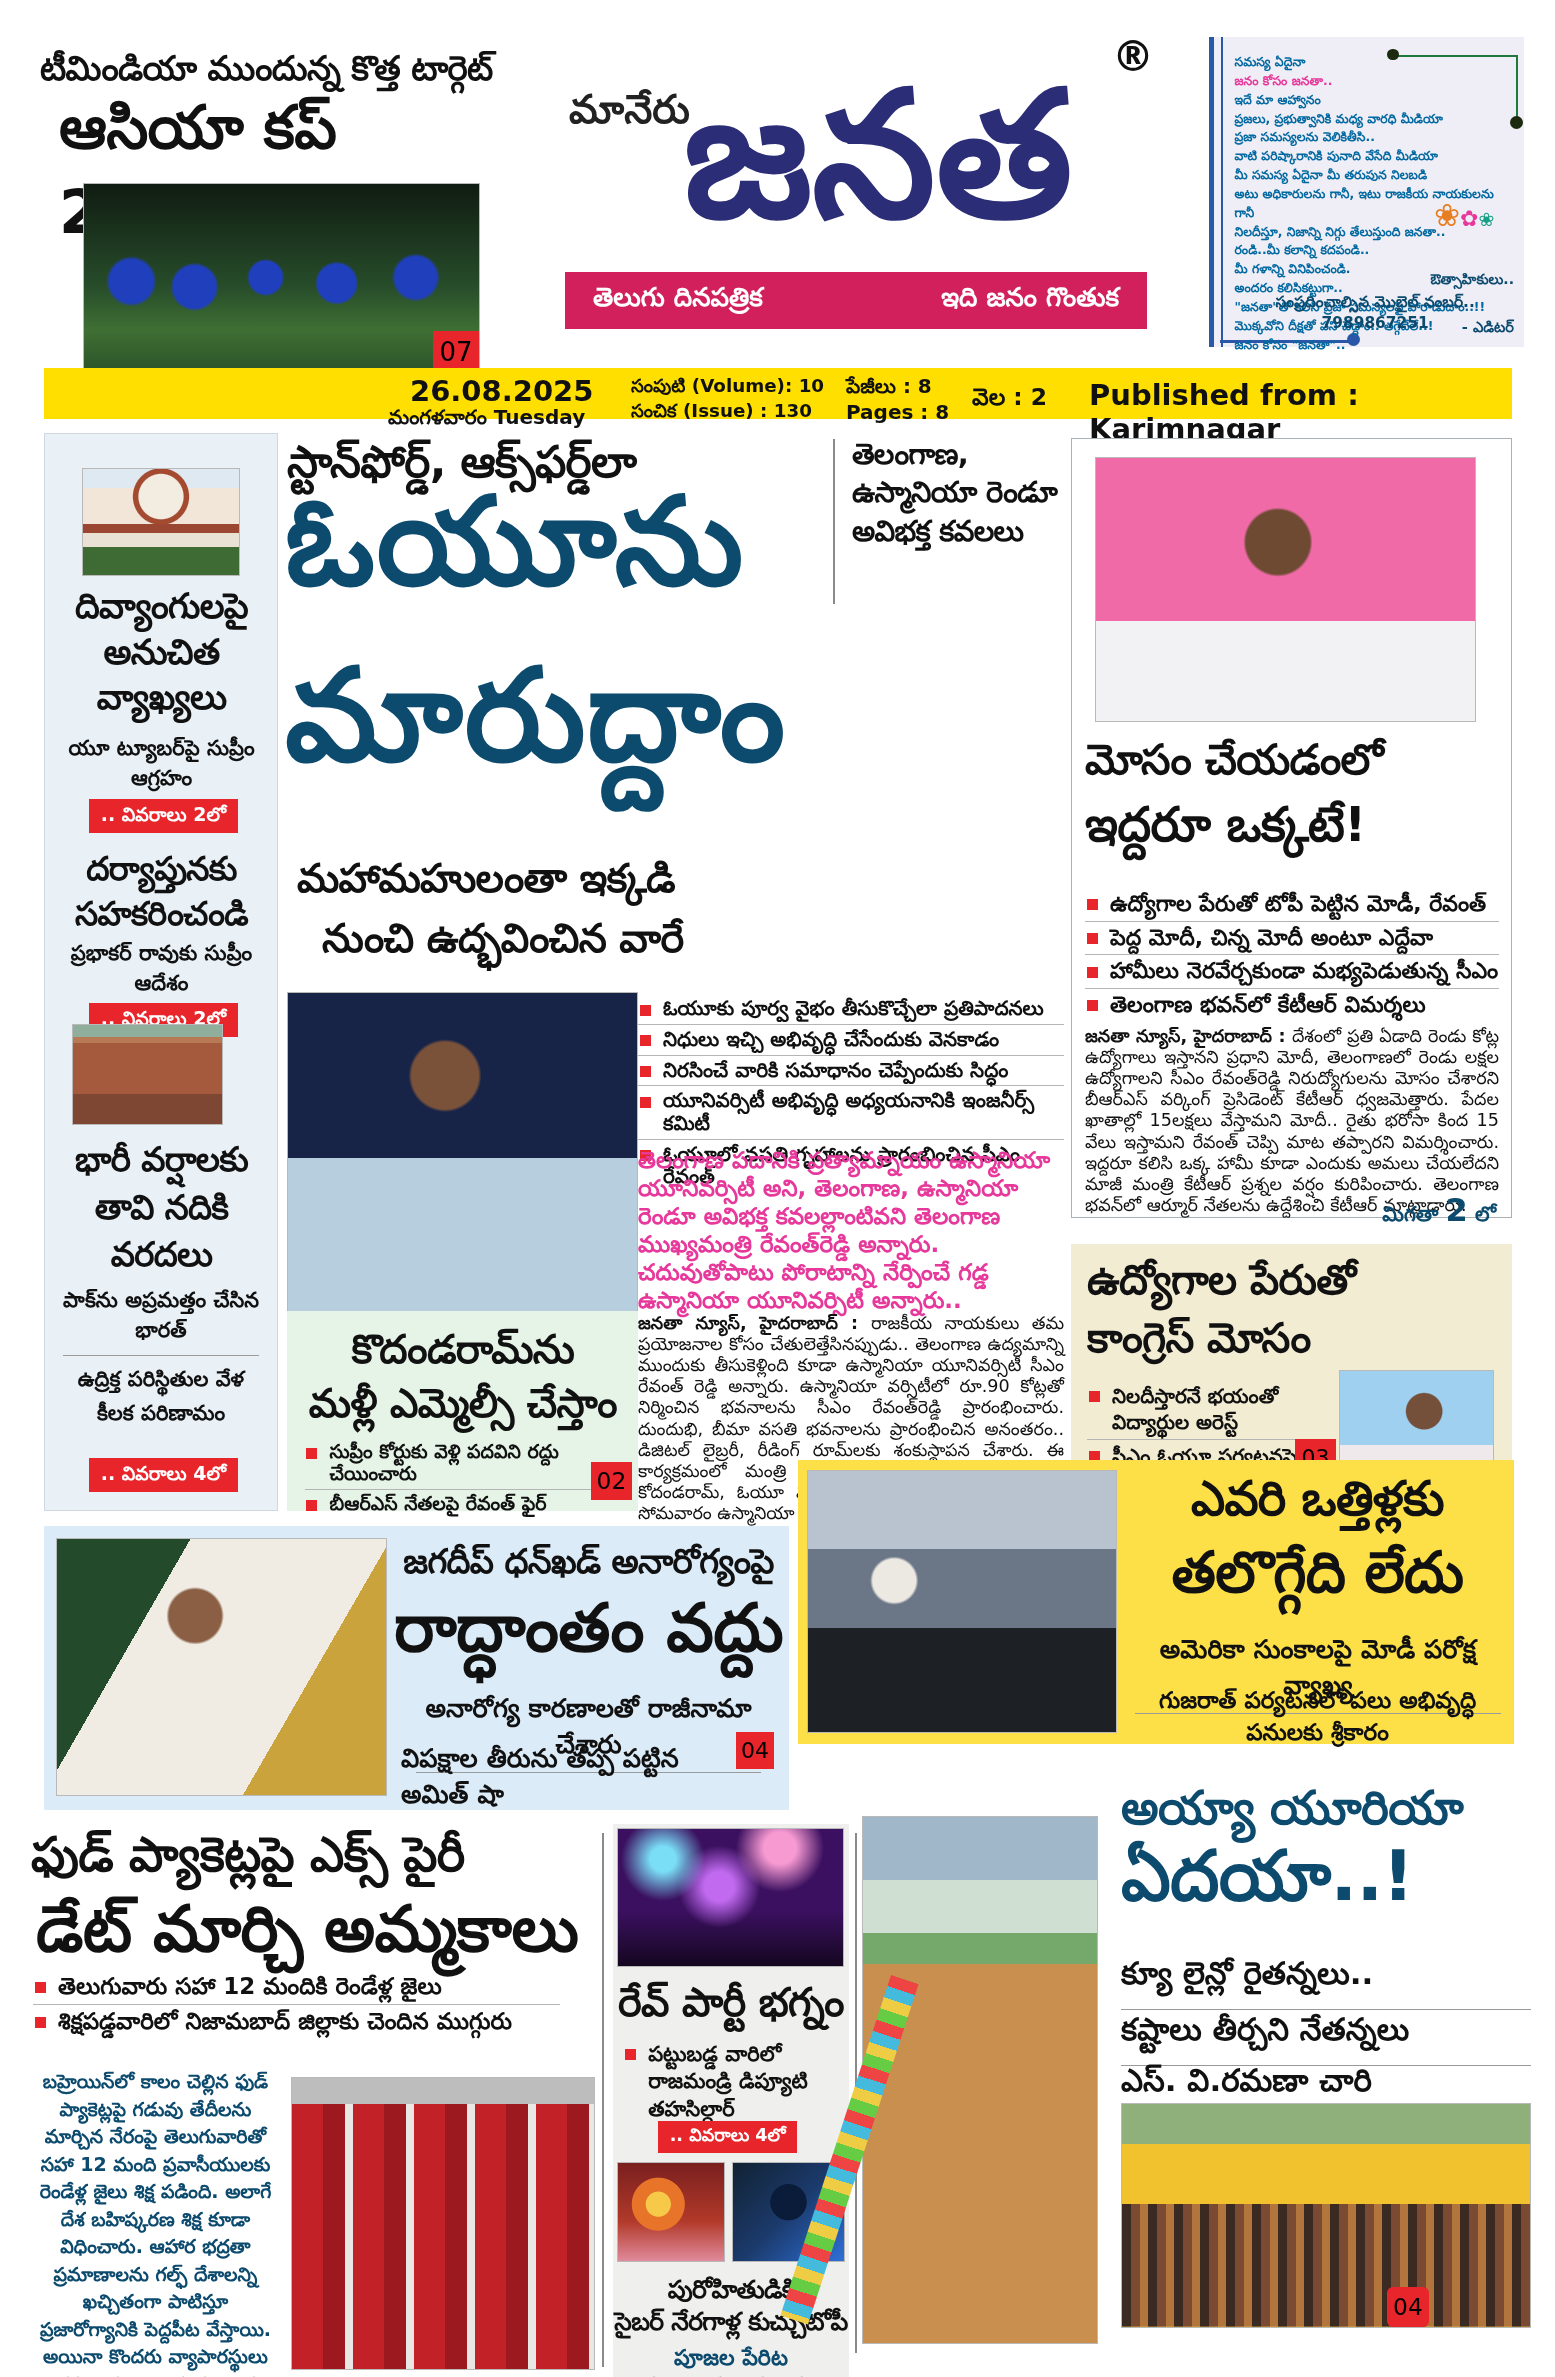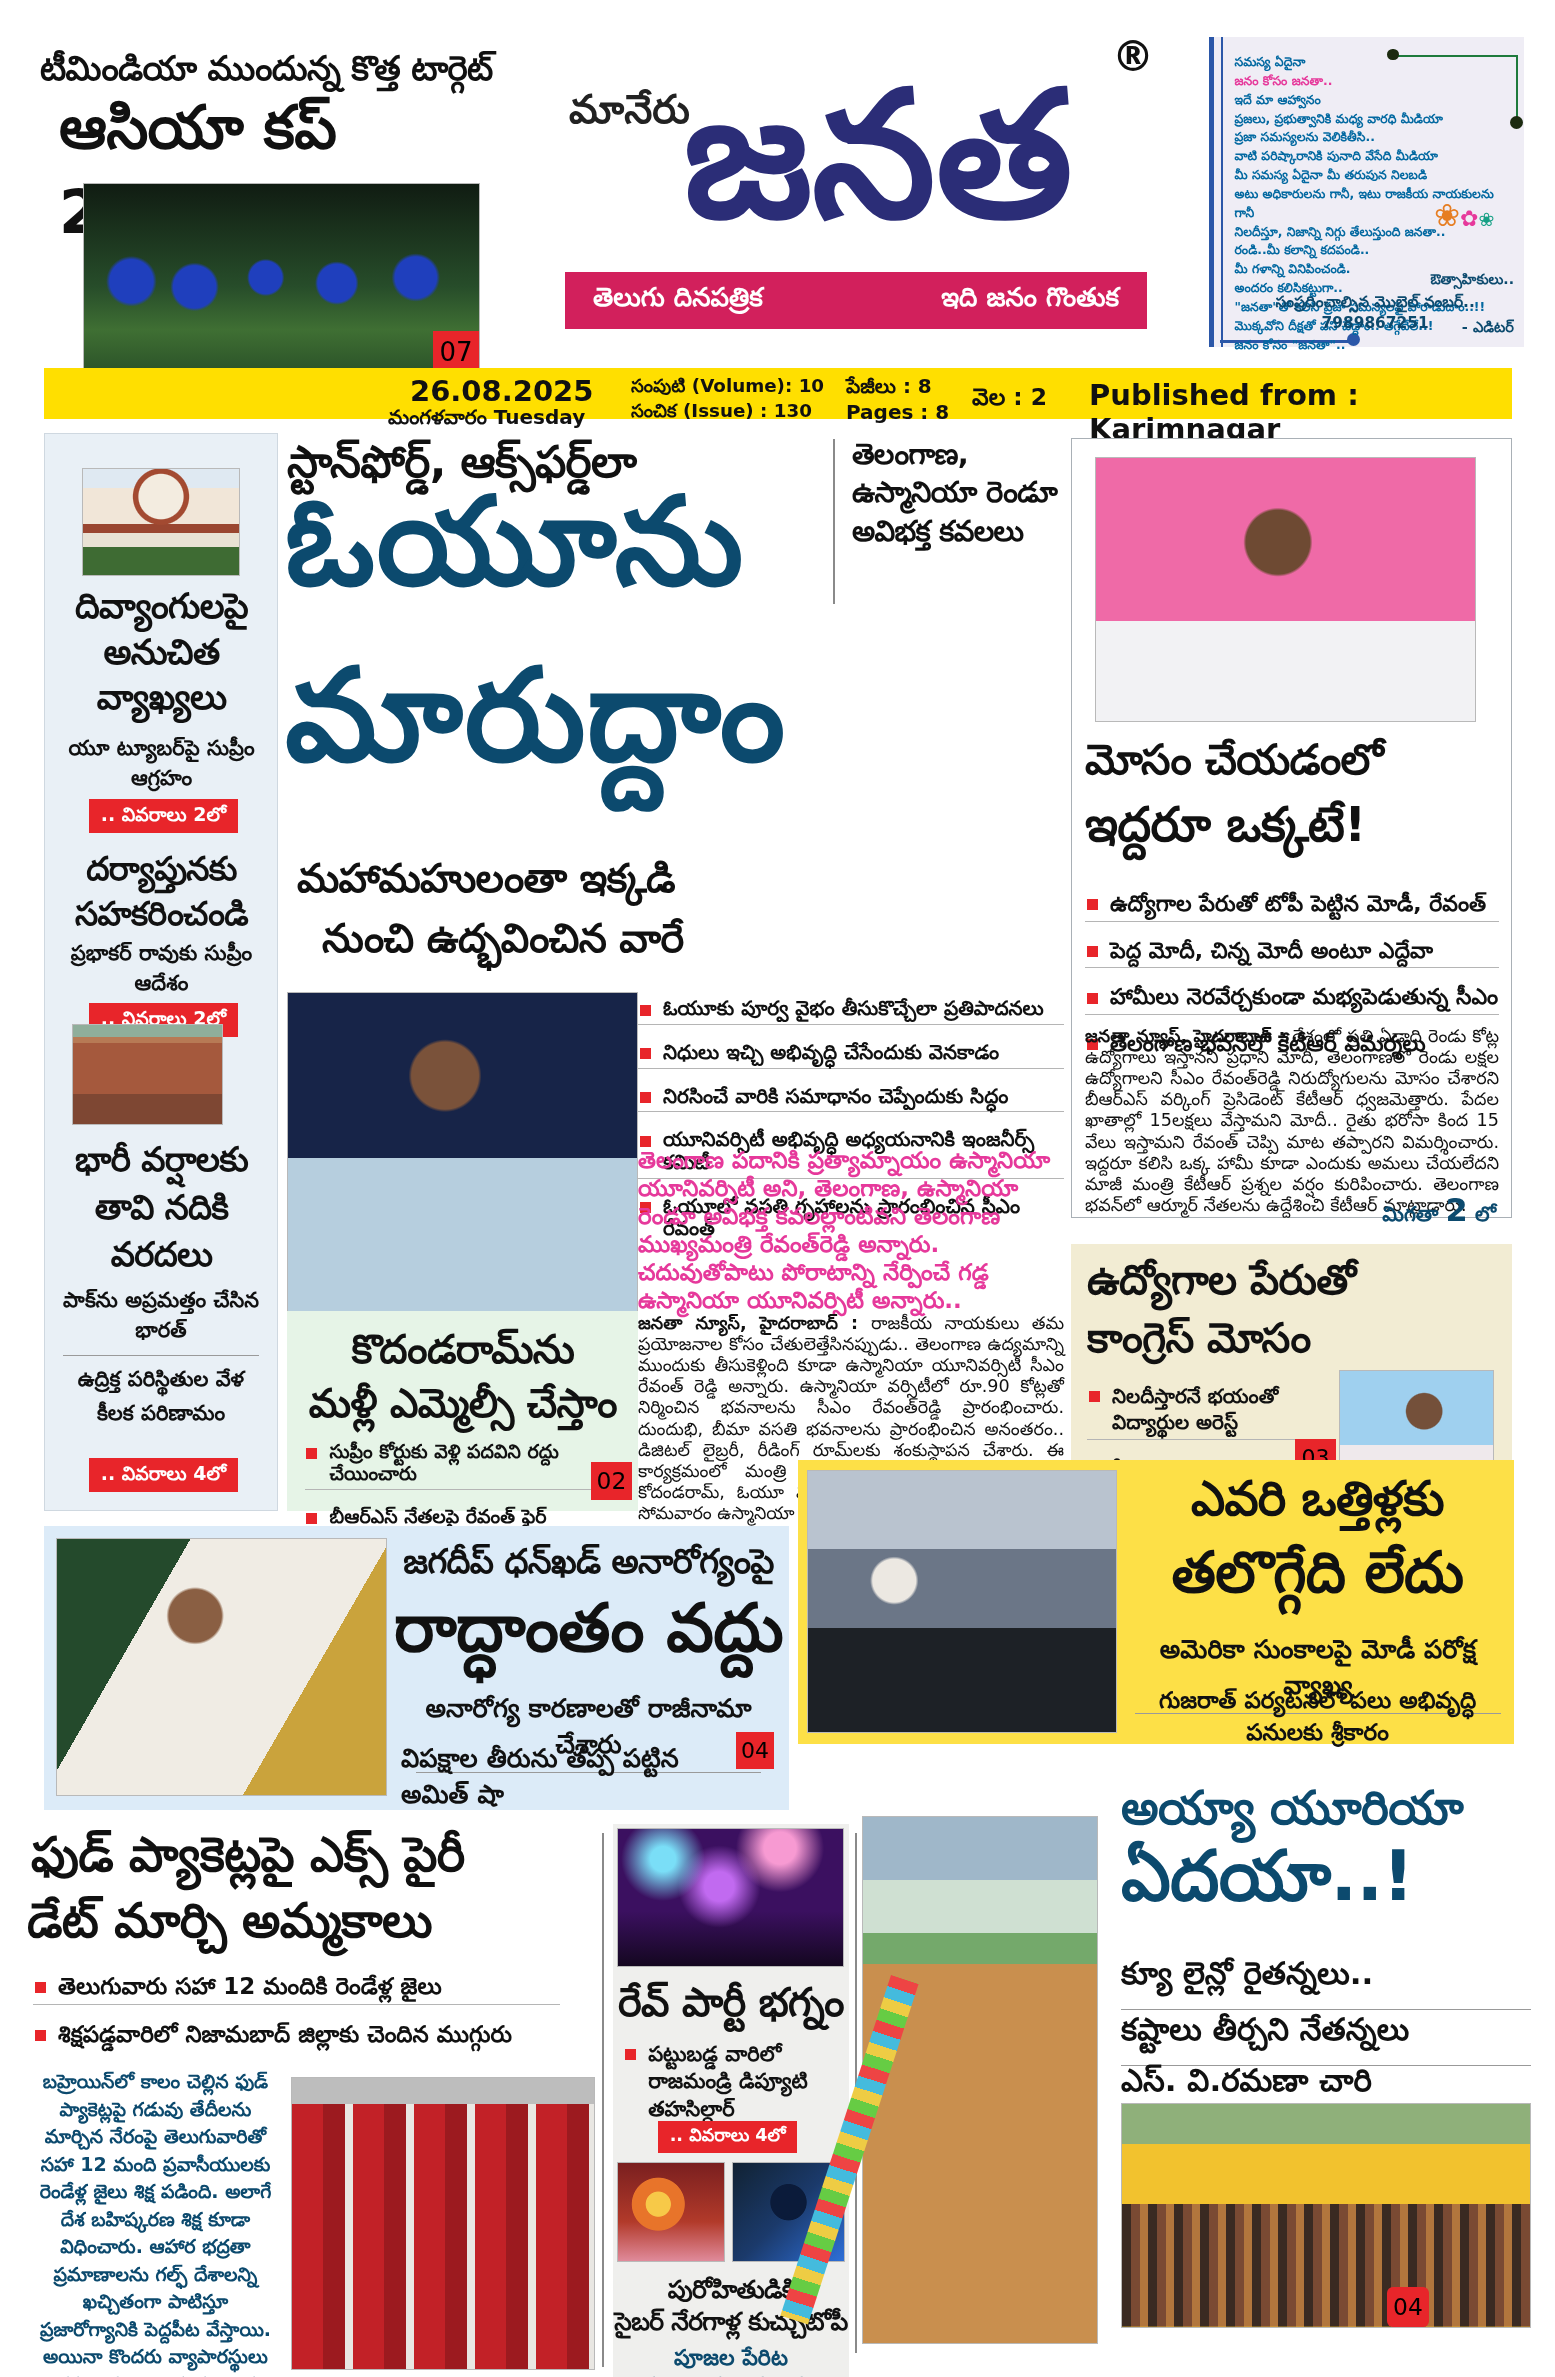--- a/index.html
+++ b/index.html
@@ -17,21 +17,21 @@
   .nowrap{white-space:nowrap}
   .photo{position:absolute;border:0.7px solid #b9b9b9;background-color:#c9c9c9;background-size:cover}
   .badge{position:absolute;background:#e8252a;color:#000000;font-weight:400;
          display:flex;align-items:center;justify-content:center}
   .pill{position:absolute;background:#e8252a;color:#fff;font-weight:bold;
         padding:3.7px 11.7px;white-space:nowrap}
   .panel{position:absolute}
   .vline{position:absolute;background:#8a8a8a}
   ul.blist{list-style:none;position:absolute}
   ul.blist li{position:relative;font-weight:bold;padding-left:25px;
-              border-bottom:1.5px solid #b5b5b5;padding-bottom:4.4px;margin-bottom:16px}
+              border-bottom:1.5px solid #b5b5b5;padding-bottom:4.4px;margin-bottom:3px}
   ul.blist li:last-child{border-bottom:none}
   ul.blist li::before{content:"";position:absolute;left:1.5px;top:.38em;width:11px;height:11px;background:#e8252a}
   .divu{border-bottom:1.5px solid #9a9a9a;padding-bottom:7.3px}
   .thinu{border-bottom:0.7px solid #9a9a9a;padding-bottom:8.8px}
   .just{text-align:justify}
   .dl{font-weight:bold}
   
   .brand{font-weight:800;color:#2b2d77;
          text-shadow:-2.2px -2.2px 0 #fff,2.2px -2.2px 0 #fff,-2.2px 2.2px 0 #fff,2.2px 2.2px 0 #fff,0 4.4px 0 #fff}
   .banner{position:absolute;background:#d2205c;color:#fff;font-weight:bold;
@@ -249,21 +249,21 @@
 <section class="panel" style="left:798px;top:1460px;width:716px;height:284px;background:#fde047">
   <div class="photo ph-modi" style="left:8.8px;top:9.5px;width:310px;height:263px"></div>
   <div class="abs xb center nowrap" style="left:329px;top:10.2px;width:381px;font-size:48px">ఎవరి ఒత్తిళ్లకు</div>
   <div class="abs xb center nowrap" style="left:329px;top:79px;width:381px;font-size:57px">తలొగ్గేది లేదు</div>
   <div class="abs b center divu" style="left:337px;top:174px;width:366px;font-size:25.6px">అమెరికా సుంకాలపై మోడీ పరోక్ష వ్యాఖ్య</div>
   <div class="abs b center" style="left:329px;top:227px;width:381px;font-size:23px">గుజరాత్ పర్యటనలో పలు అభివృద్ధి పనులకు శ్రీకారం</div>
 </section>
 
 <section>
   <div class="abs xb nowrap" style="left:31px;top:1826px;font-size:48px">ఫుడ్ ప్యాకెట్లపై ఎక్స్ పైరీ</div>
-  <div class="abs xb nowrap" style="left:27px;top:1892px;font-size:48px">డేట్ మార్చి అమ్మకాలు</div>
+  <div class="abs xb nowrap" style="left:36px;top:1892px;font-size:64px">డేట్ మార్చి అమ్మకాలు</div>
   <ul class="blist" style="left:33px;top:1973px;width:527px;font-size:23px;line-height:1.15">
     <li>తెలుగువారు సహా 12 మందికి రెండేళ్ల జైలు</li>
     <li>శిక్షపడ్డవారిలో నిజామబాద్ జిల్లాకు చెందిన ముగ్గురు</li>
   </ul>
   <div class="abs b red center" style="left:31px;top:2068px;width:249px;font-size:19px;line-height:1.45">బహ్రెయిన్‌లో కాలం చెల్లిన ఫుడ్ ప్యాకెట్లపై గడువు తేదీలను మార్చిన నేరంపై తెలుగువారితో సహా 12 మంది ప్రవాసీయులకు రెండేళ్ల జైలు శిక్ష పడింది. అలాగే దేశ బహిష్కరణ శిక్ష కూడా విధించారు. ఆహార భద్రతా ప్రమాణాలను గల్ఫ్ దేశాలన్ని ఖచ్చితంగా పాటిస్తూ ప్రజారోగ్యానికి పెద్దపీట వేస్తాయి. అయినా కొందరు వ్యాపారస్థులు అక్రమాలకు పాల్పడుతుంటారు.</div>
   <div class="photo ph-cans" style="left:291px;top:2077px;width:304px;height:293px"></div>
 </section>
 
 <div class="vline" style="left:602px;top:1833px;width:1.5px;height:534px"></div>
 

